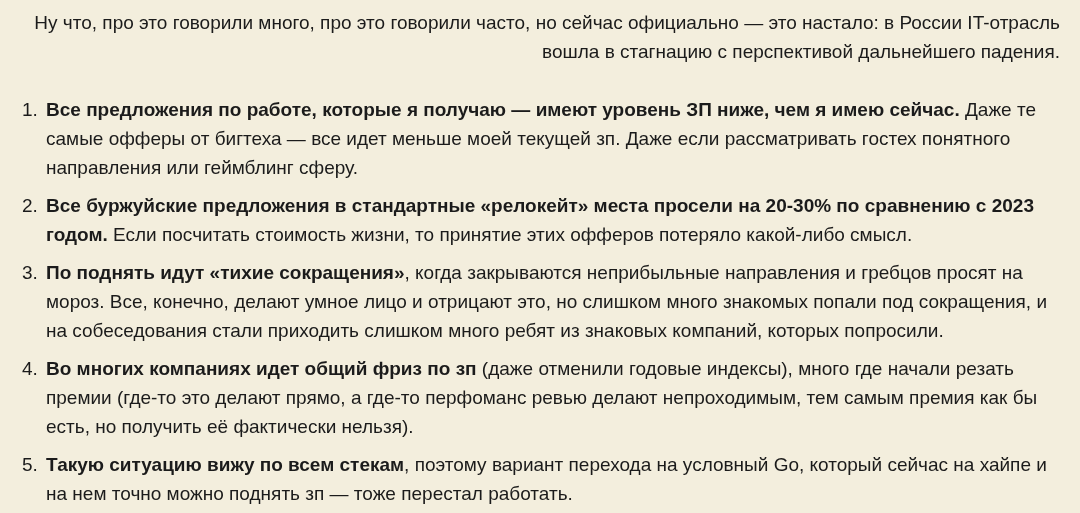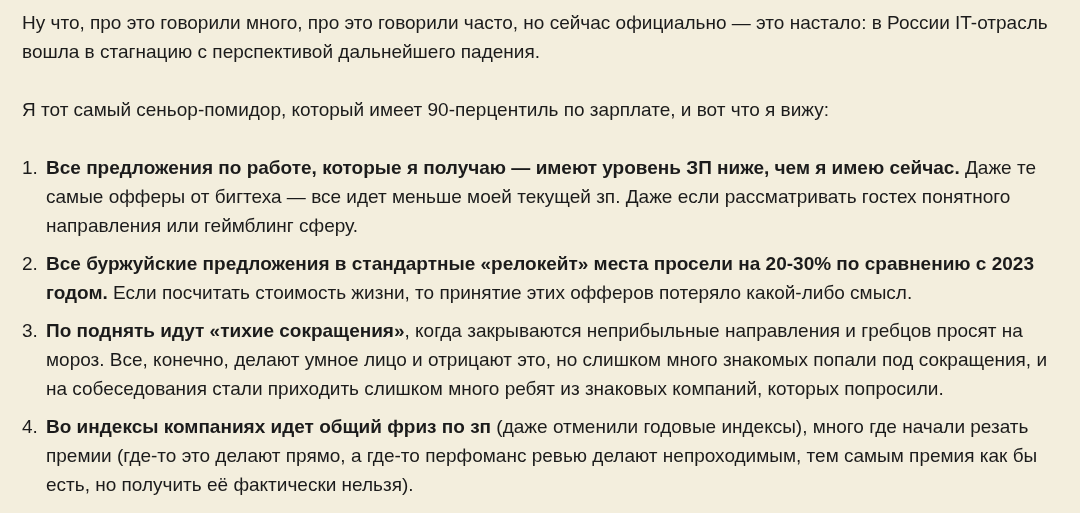--- a/index.html
+++ b/index.html
@@ -17,20 +17,21 @@
     overflow: hidden;
   }
   .article {
     padding: 8px 20px 0 22px;
   }
   .para {
     margin: 0 0 29px 0;
   }
   .para:first-child {
     margin-bottom: 29px;
+    text-align: right;
   }
   ol.post-list {
     list-style: none;
     margin: 0;
     padding: 0;
   }
   ol.post-list li {
     display: flex;
     margin: 0 0 9px 0;
   }
@@ -45,38 +46,37 @@
     font-weight: bold;
   }
 </style>
 </head>
 <body>
 
 <div class="article">
 
   <p class="para">Ну что, про это говорили много, про это говорили часто, но сейчас официально — это настало: в России IT-отрасль вошла в стагнацию с перспективой дальнейшего падения.</p>
 
-  <p class="para">Я тот самый сеньор-помидор, который имеет 90-перцентиль по зарплате, и вот что я вижу:</p>
 
   <ol class="post-list">
     <li>
       <span class="li-num">1.</span>
       <span class="li-body"><b>Все предложения по работе, которые я получаю — имеют уровень ЗП ниже, чем я имею сейчас.</b><span> Даже те самые офферы от бигтеха — все идет меньше моей текущей зп. Даже если рассматривать гостех понятного направления или геймблинг сферу.</span></span>
     </li>
     <li>
       <span class="li-num">2.</span>
       <span class="li-body"><b>Все буржуйские предложения в стандартные «релокейт» места просели на 20-30% по сравнению с 2023 годом.</b><span> Если посчитать стоимость жизни, то принятие этих офферов потеряло какой-либо смысл.</span></span>
     </li>
     <li>
       <span class="li-num">3.</span>
       <span class="li-body"><b>По поднять идут «тихие сокращения»</b><span>, когда закрываются неприбыльные направления и гребцов просят на мороз. Все, конечно, делают умное лицо и отрицают это, но слишком много знакомых попали под сокращения, и на собеседования стали приходить слишком много ребят из знаковых компаний, которых попросили.</span></span>
     </li>
     <li>
       <span class="li-num">4.</span>
-      <span class="li-body"><b>Во индексы компаниях идет общий фриз по зп</b><span> (даже отменили годовые индексы), много где начали резать премии (где-то это делают прямо, а где-то перфоманс ревью делают непроходимым, тем самым премия как бы есть, но получить её фактически нельзя).</span></span>
+      <span class="li-body"><b>Во многих компаниях идет общий фриз по зп</b><span> (даже отменили годовые индексы), много где начали резать премии (где-то это делают прямо, а где-то перфоманс ревью делают непроходимым, тем самым премия как бы есть, но получить её фактически нельзя).</span></span>
     </li>
     <li>
       <span class="li-num">5.</span>
       <span class="li-body"><b>Такую ситуацию вижу по всем стекам</b><span>, поэтому вариант перехода на условный Go, который сейчас на хайпе и на нем точно можно поднять зп — тоже перестал работать.</span></span>
     </li>
   </ol>
 
 </div>
 
 </body></html>

